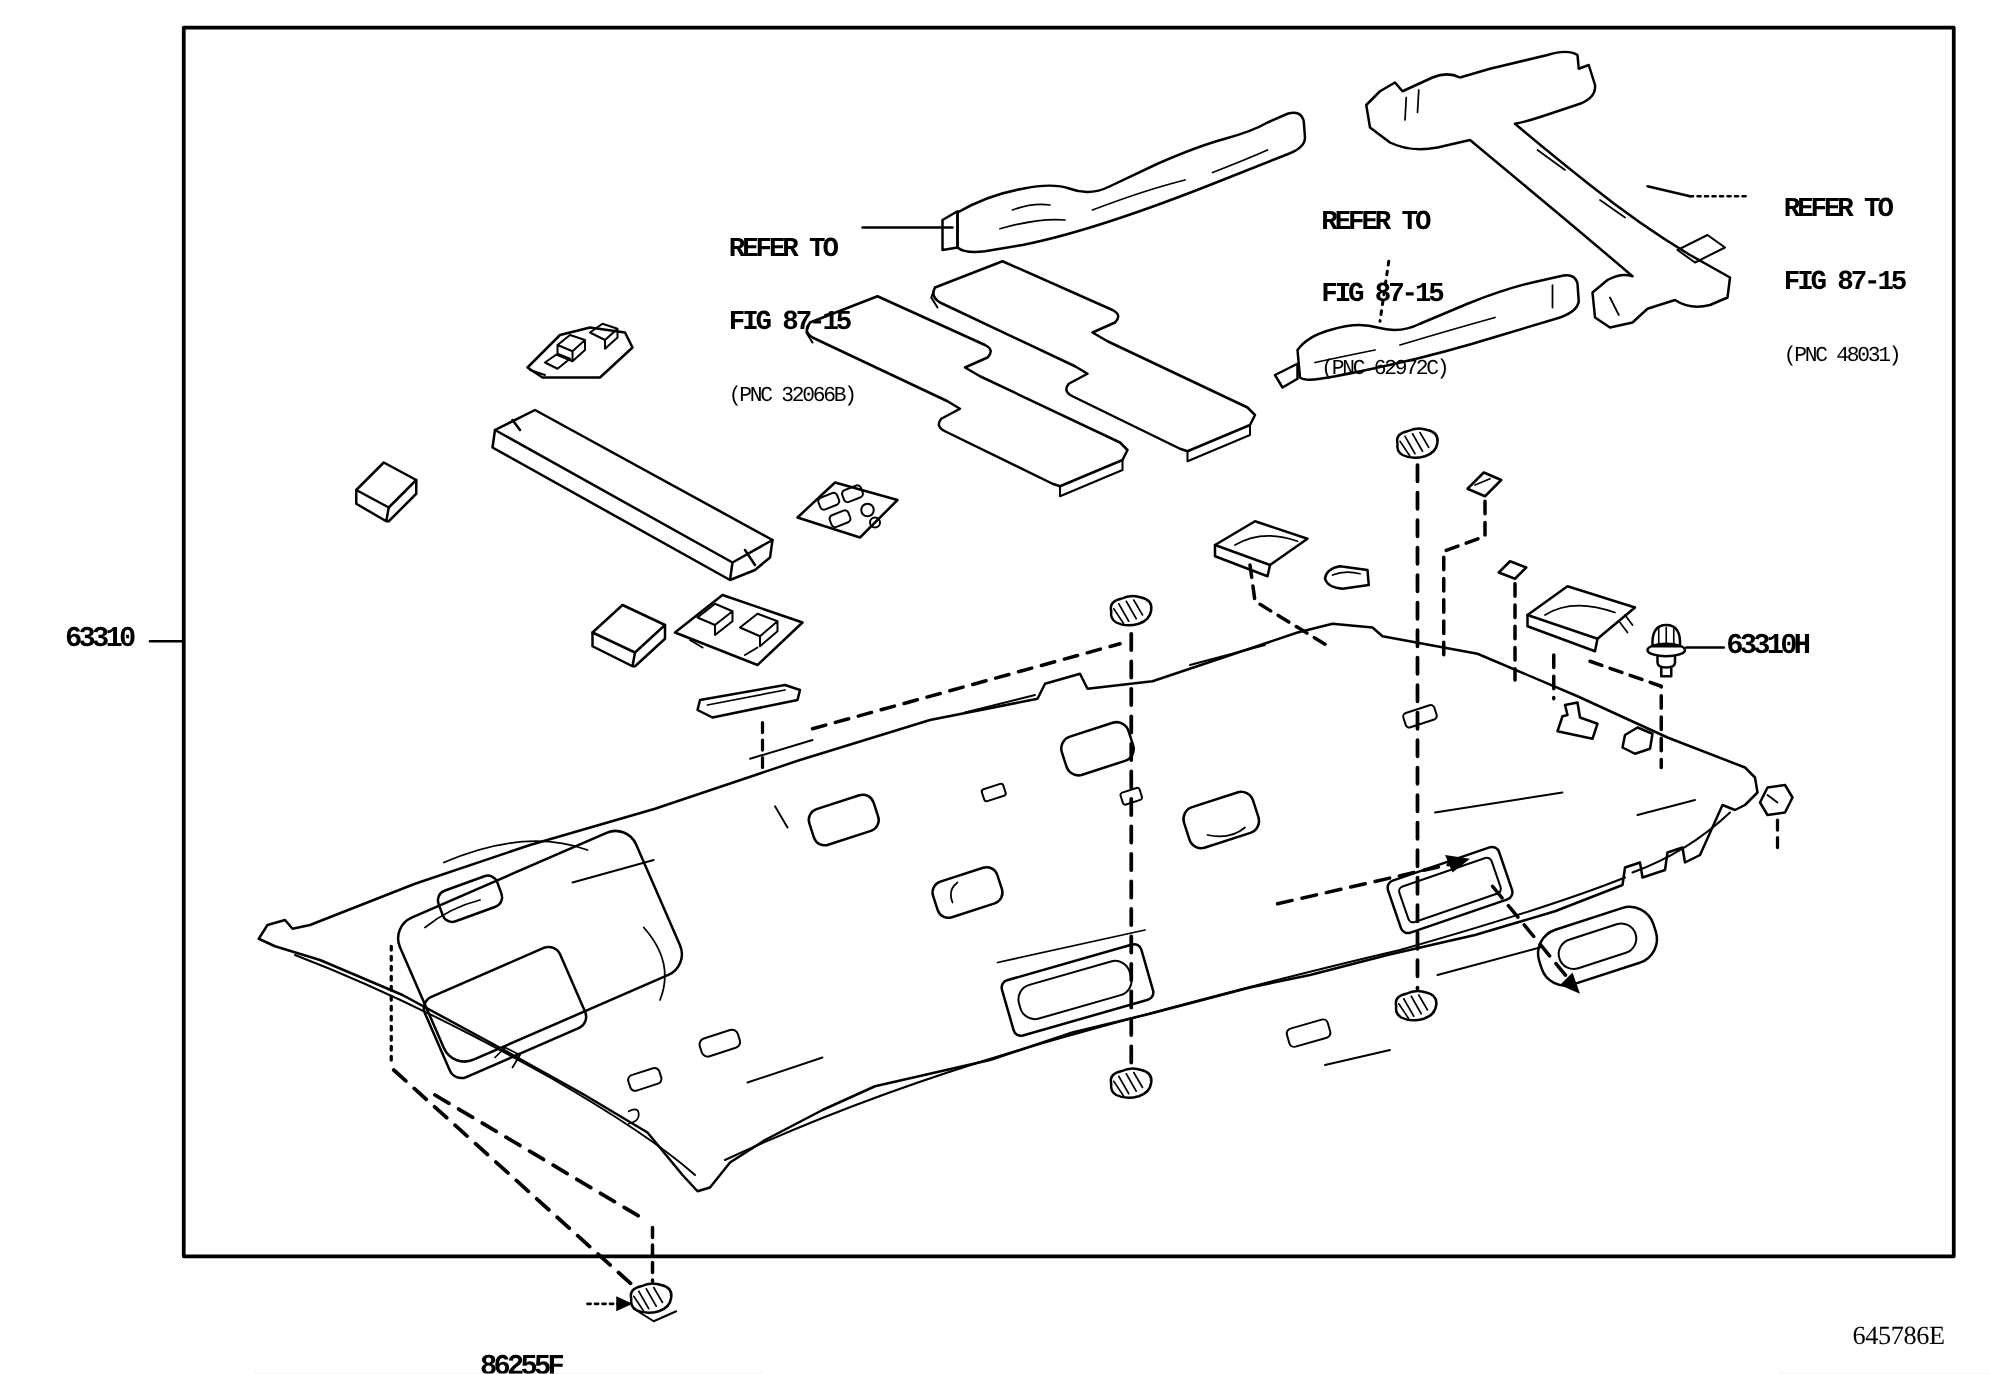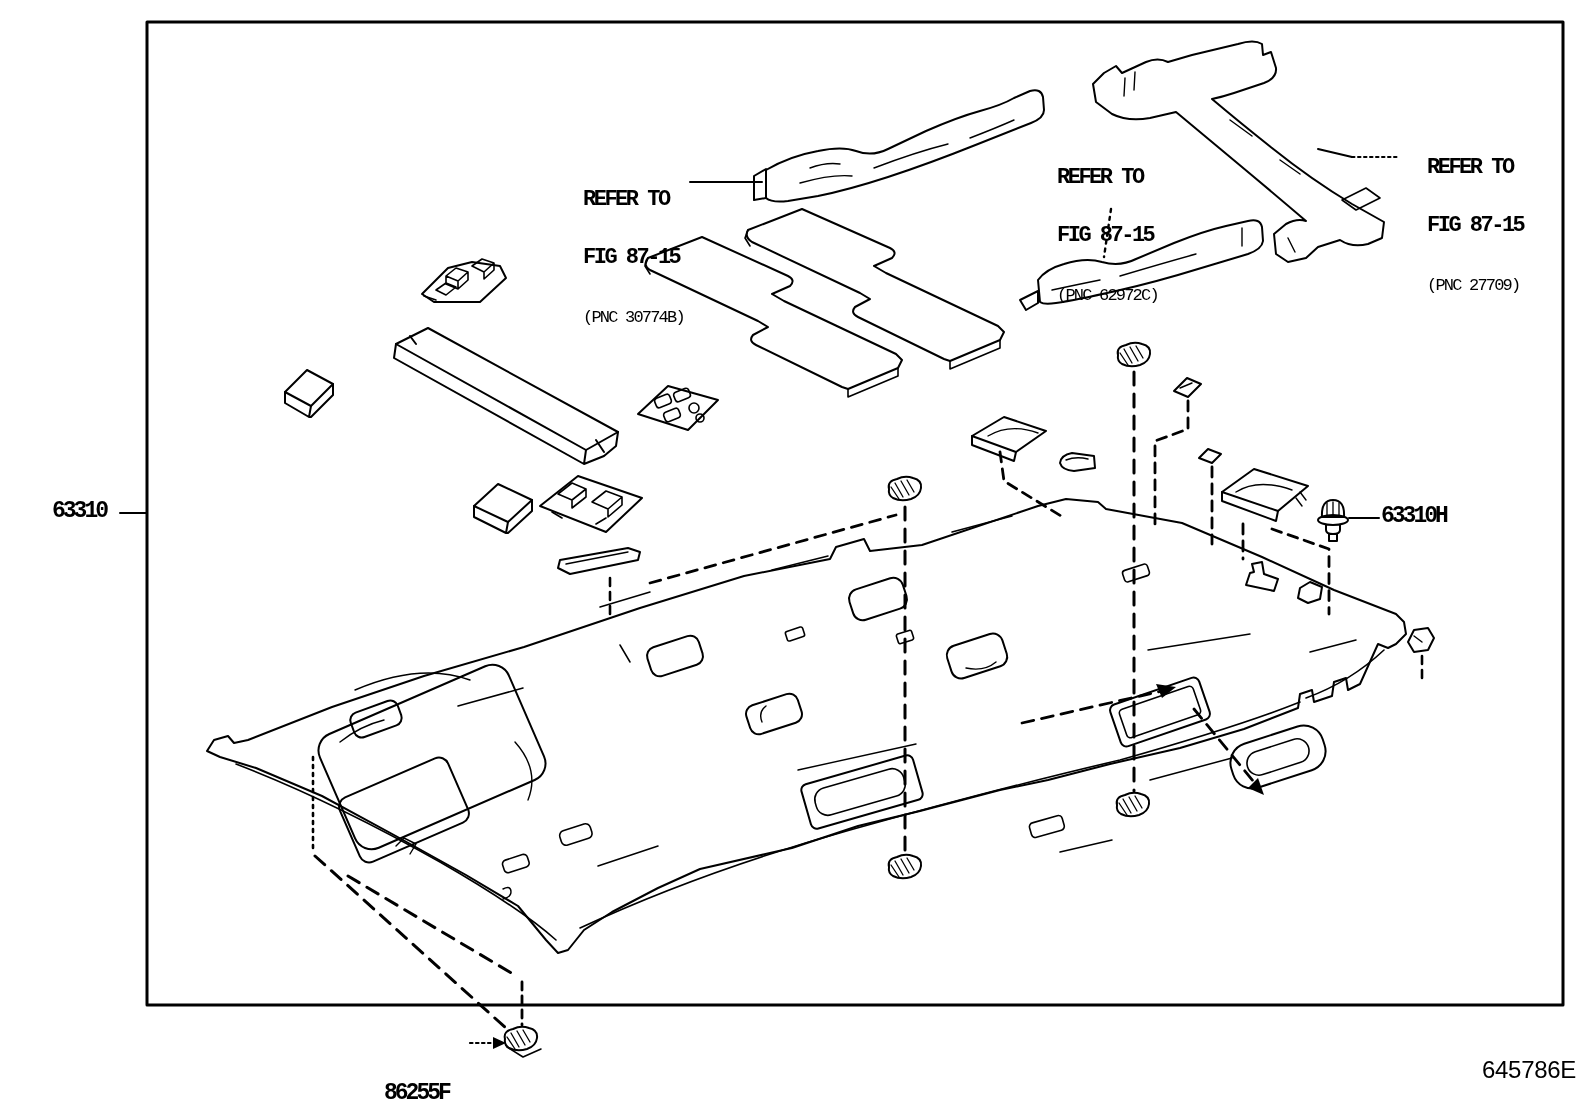--- a/index.html
+++ b/index.html
@@ -4,22 +4,22 @@
 <style>
   :root{ --line:#000; --bg:#fff; }
   html,body{margin:0;padding:0;background:#e8e8e8;}
   #canvas{position:relative;width:1592px;height:1099px;background:var(--bg);overflow:hidden;
           font-family:"Liberation Mono","DejaVu Sans Mono",monospace;color:var(--line);}
   #art{position:absolute;left:0;top:0;}
   .lbl{position:absolute;font-weight:bold;font-size:23px;letter-spacing:-3px;white-space:pre;line-height:1;}
   .ref{position:absolute;white-space:pre;}
   .ref .r1,.ref .r2{font-weight:bold;font-size:22px;letter-spacing:-2.5px;line-height:22px;}
   .ref .r3{font-weight:normal;font-size:17px;letter-spacing:-1.8px;line-height:22px;margin-top:2px;}
-  .figcode{position:absolute;font-family:Liberation Sans, sans-serif;
-           font-size:24px;letter-spacing:-0.3px;line-height:1;}
+  .figcode{position:absolute;font-family:Liberation Serif, serif;
+           font-size:21px;letter-spacing:-0.3px;line-height:1;}
   svg *{vector-effect:non-scaling-stroke;}
 </style>
 </head>
 <body>
 
 <div id="canvas">
 
 <svg id="art" width="1592" height="1099" viewBox="0 0 1592 1099" fill="none" stroke="#000" stroke-width="2" stroke-linecap="round" stroke-linejoin="round">
 
   <rect x="147" y="22" width="1416" height="983" stroke-width="3"></rect>
@@ -218,30 +218,30 @@
   </g>
 </svg>
 
 <div class="lbl" style="left:52px;top:500px;">63310</div>
 <div class="lbl" style="left:1381px;top:505px;">63310H</div>
 <div class="lbl" style="left:384px;top:1082px;">86255F</div>
 
 <div class="ref" style="left:583px;top:153px;">
   <div class="r1">REFER TO</div>
   <div class="r2">FIG 87-15</div>
-  <div class="r3">(PNC 30774B)</div>
+  <div class="r3">(PNC 32066B)</div>
 </div>
 
 <div class="ref" style="left:1057px;top:131px;">
   <div class="r1">REFER TO</div>
   <div class="r2">FIG 87-15</div>
   <div class="r3">(PNC 62972C)</div>
 </div>
 
 <div class="ref" style="left:1427px;top:121px;">
   <div class="r1">REFER TO</div>
   <div class="r2">FIG 87-15</div>
-  <div class="r3">(PNC 27709)</div>
+  <div class="r3">(PNC 48031)</div>
 </div>
 
 <div class="figcode" style="left:1482px;top:1058px;">645786E</div>
 
 </div>
 
 </body></html>

